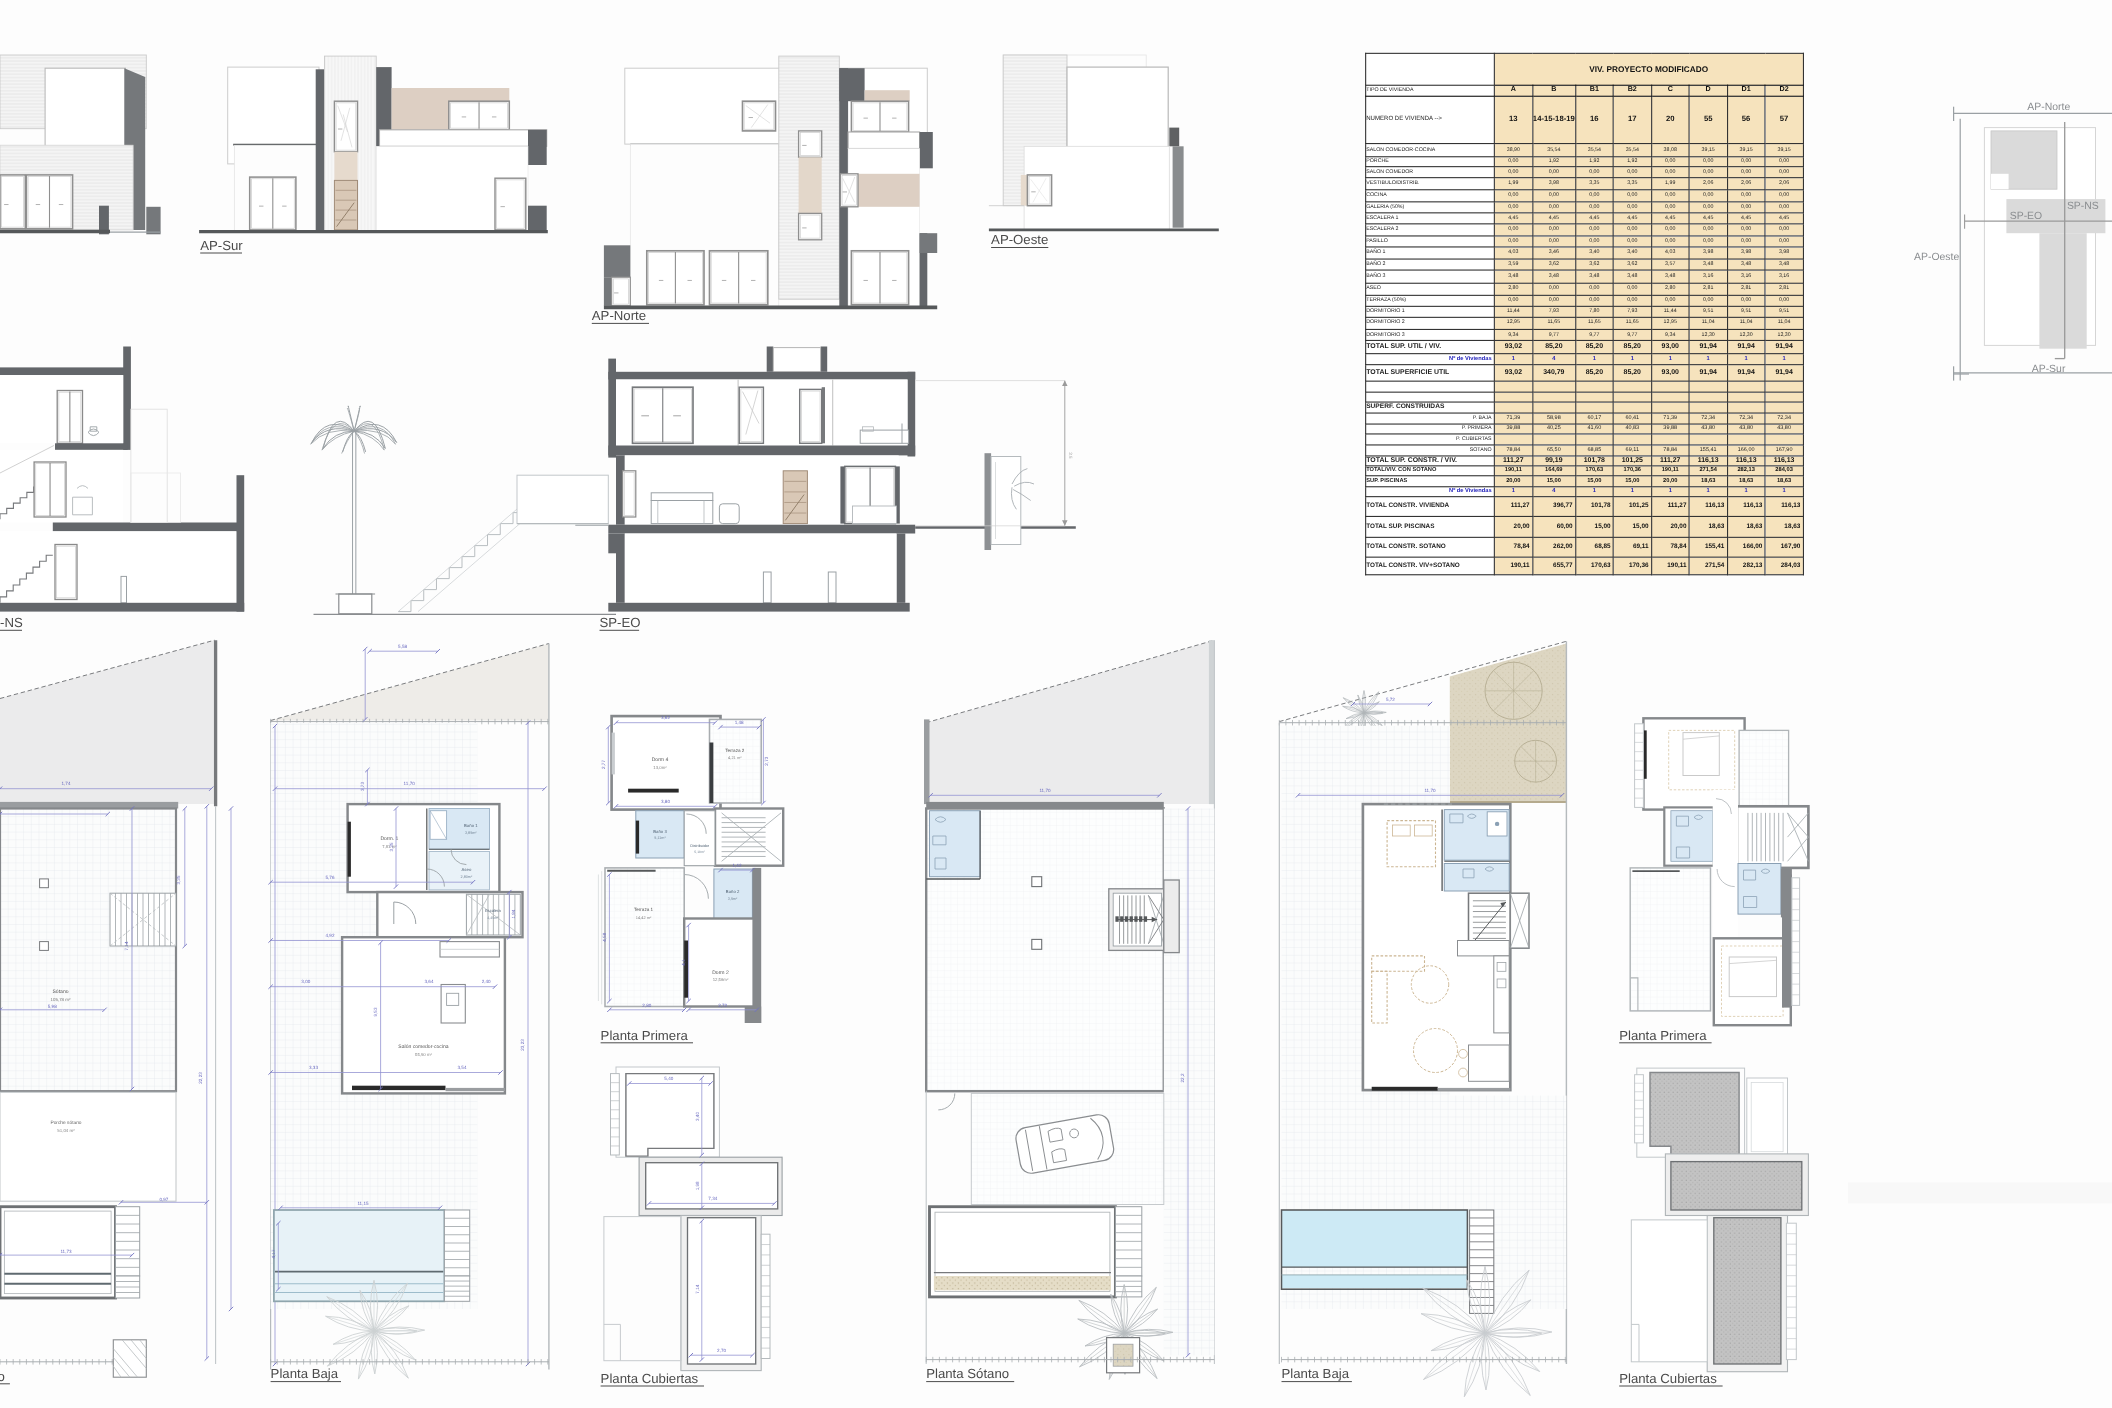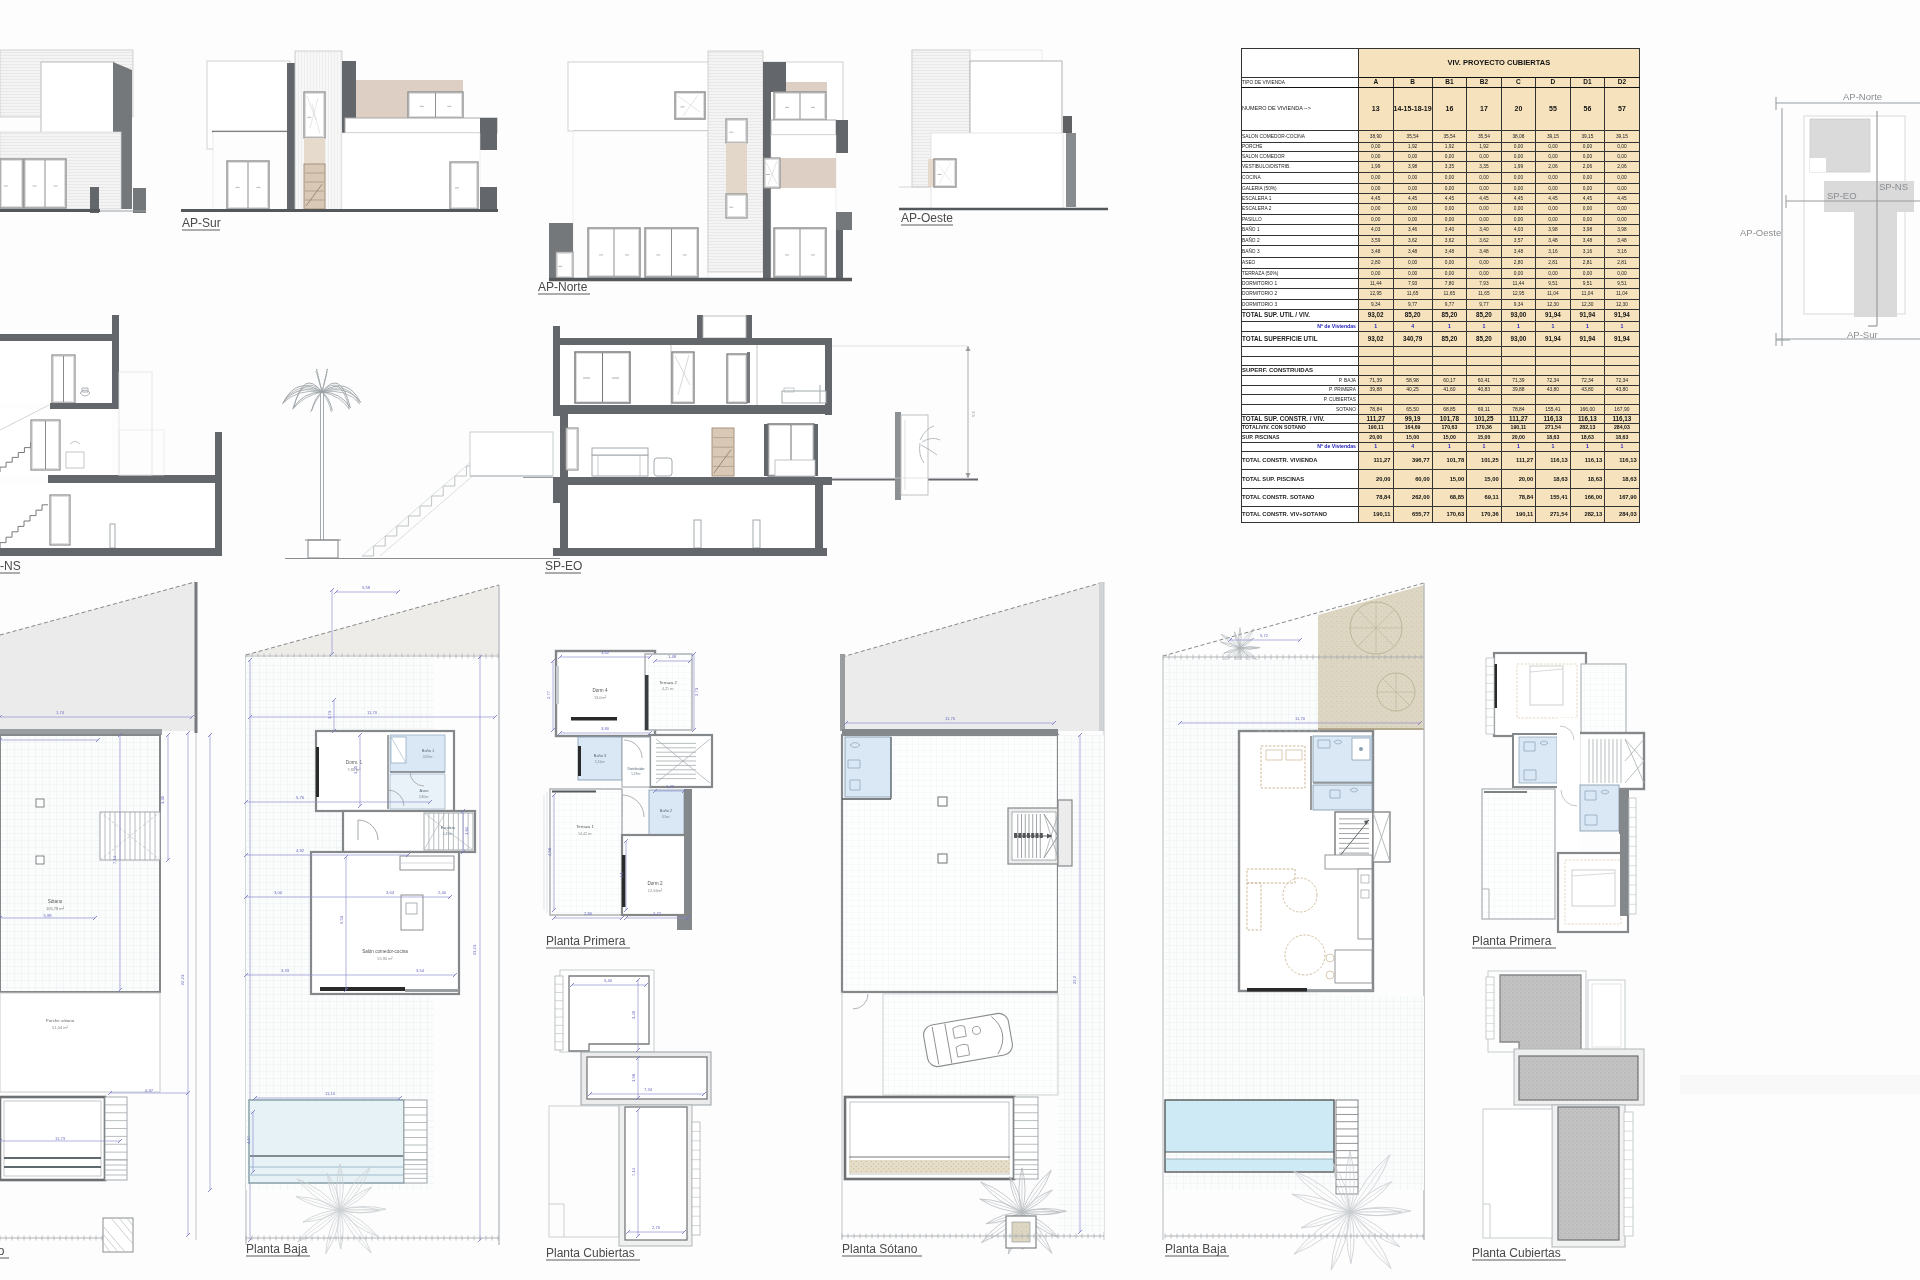--- a/index.html
+++ b/index.html
@@ -1593,21 +1593,21 @@
         <col style="width:34.5px">
         <col style="width:34.5px">
         <col style="width:34.5px">
         <col style="width:34.5px">
         <col style="width:34.5px">
         <col style="width:34.5px">
       </colgroup>
 <tbody>
         <tr style="height:29px">
 <td class="lw"></td>
-<td colspan="8" class="hd">VIV. PROYECTO CUBIERTAS</td>
+<td colspan="8" class="hd">VIV. PROYECTO MODIFICADO</td>
 </tr>
 <tr style="height:10px">
 <td class="lw lab" style="border-bottom:1.5px solid #111">TIPO DE VIVIENDA</td>
 <td class="c bold" style="font-size:6.5px;border-bottom:1.5px solid #111">A</td>
 <td class="c bold" style="font-size:6.5px;border-bottom:1.5px solid #111">B</td>
 <td class="c bold" style="font-size:6.5px;border-bottom:1.5px solid #111">B1</td>
 <td class="c bold" style="font-size:6.5px;border-bottom:1.5px solid #111">B2</td>
 <td class="c bold" style="font-size:6.5px;border-bottom:1.5px solid #111">C</td>
 <td class="c bold" style="font-size:6.5px;border-bottom:1.5px solid #111">D</td>
 <td class="c bold" style="font-size:6.5px;border-bottom:1.5px solid #111">D1</td>

